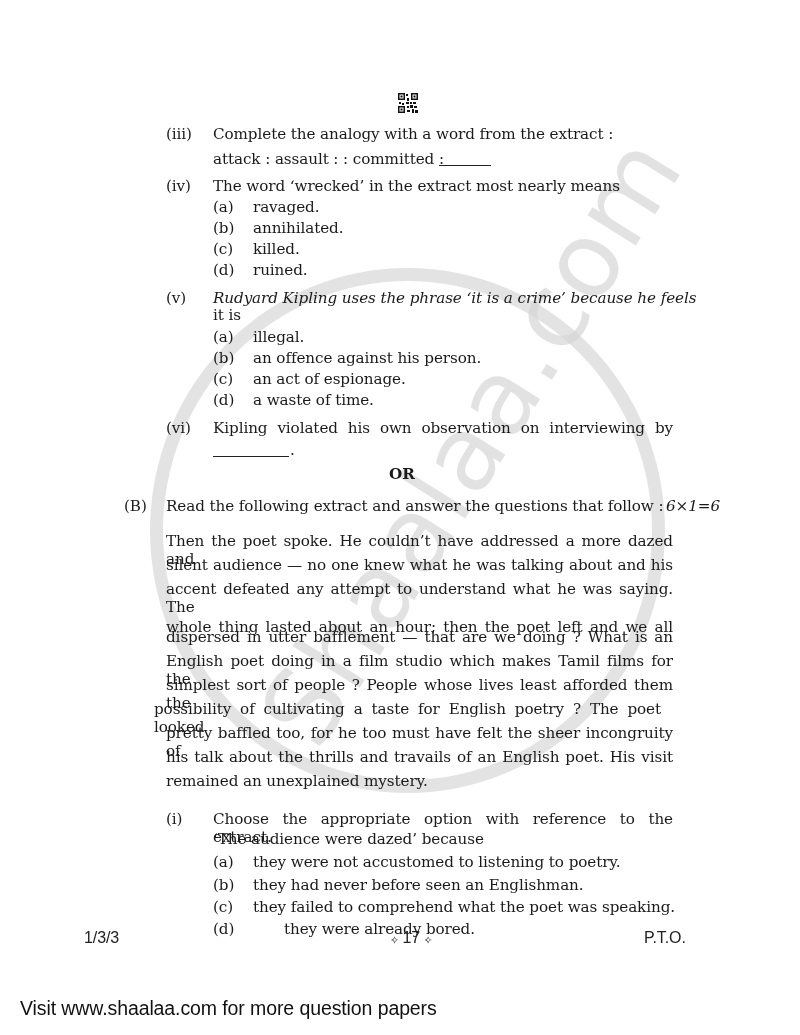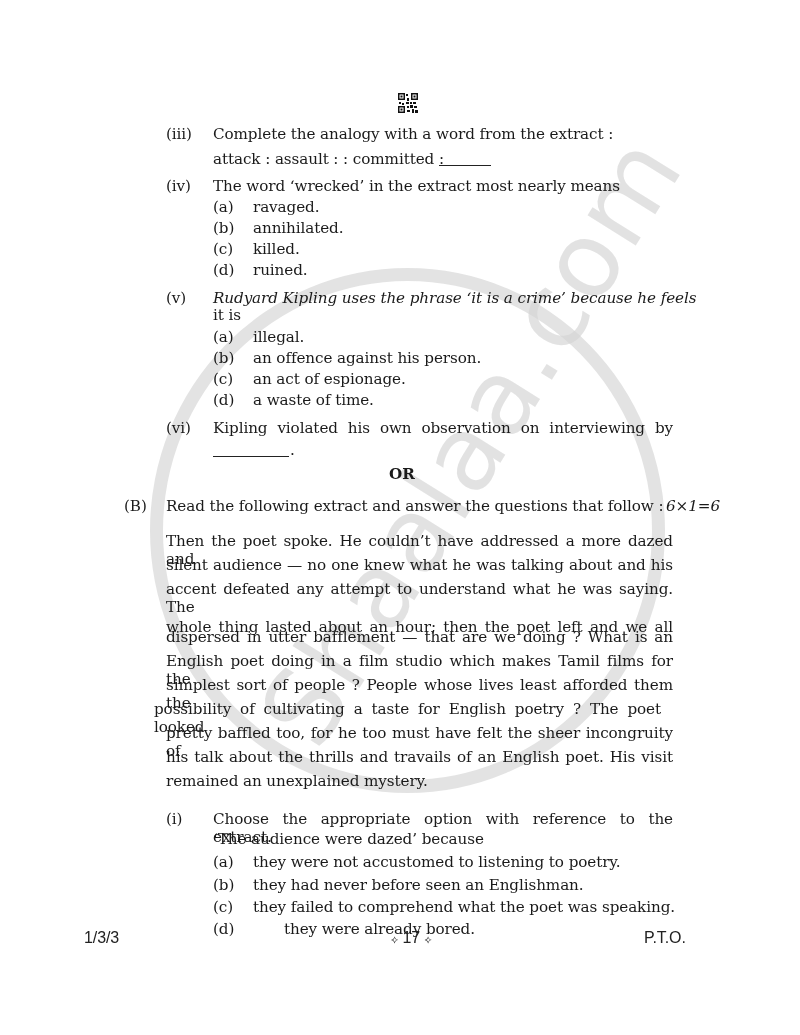--- a/index.html
+++ b/index.html
@@ -149,13 +149,14 @@
   <div class="footer">
     <span class="abs" style="left:84px; top:929px;">1/3/3</span>
     <span class="abs" style="left:391px; top:929px;">
       <span style="font-size:11px;">⟡</span>
       <span>17</span>
       <span style="font-size:11px;">⟡</span>
     </span>
     <span class="abs" style="left:644px; top:929px;">P.T.O.</span>
   </div>
 
+  <a class="abs visit" style="left:20px; top:997px; text-decoration:none;">Visit www.shaalaa.com for more question papers</a>
 </div>
 
 </body></html>

